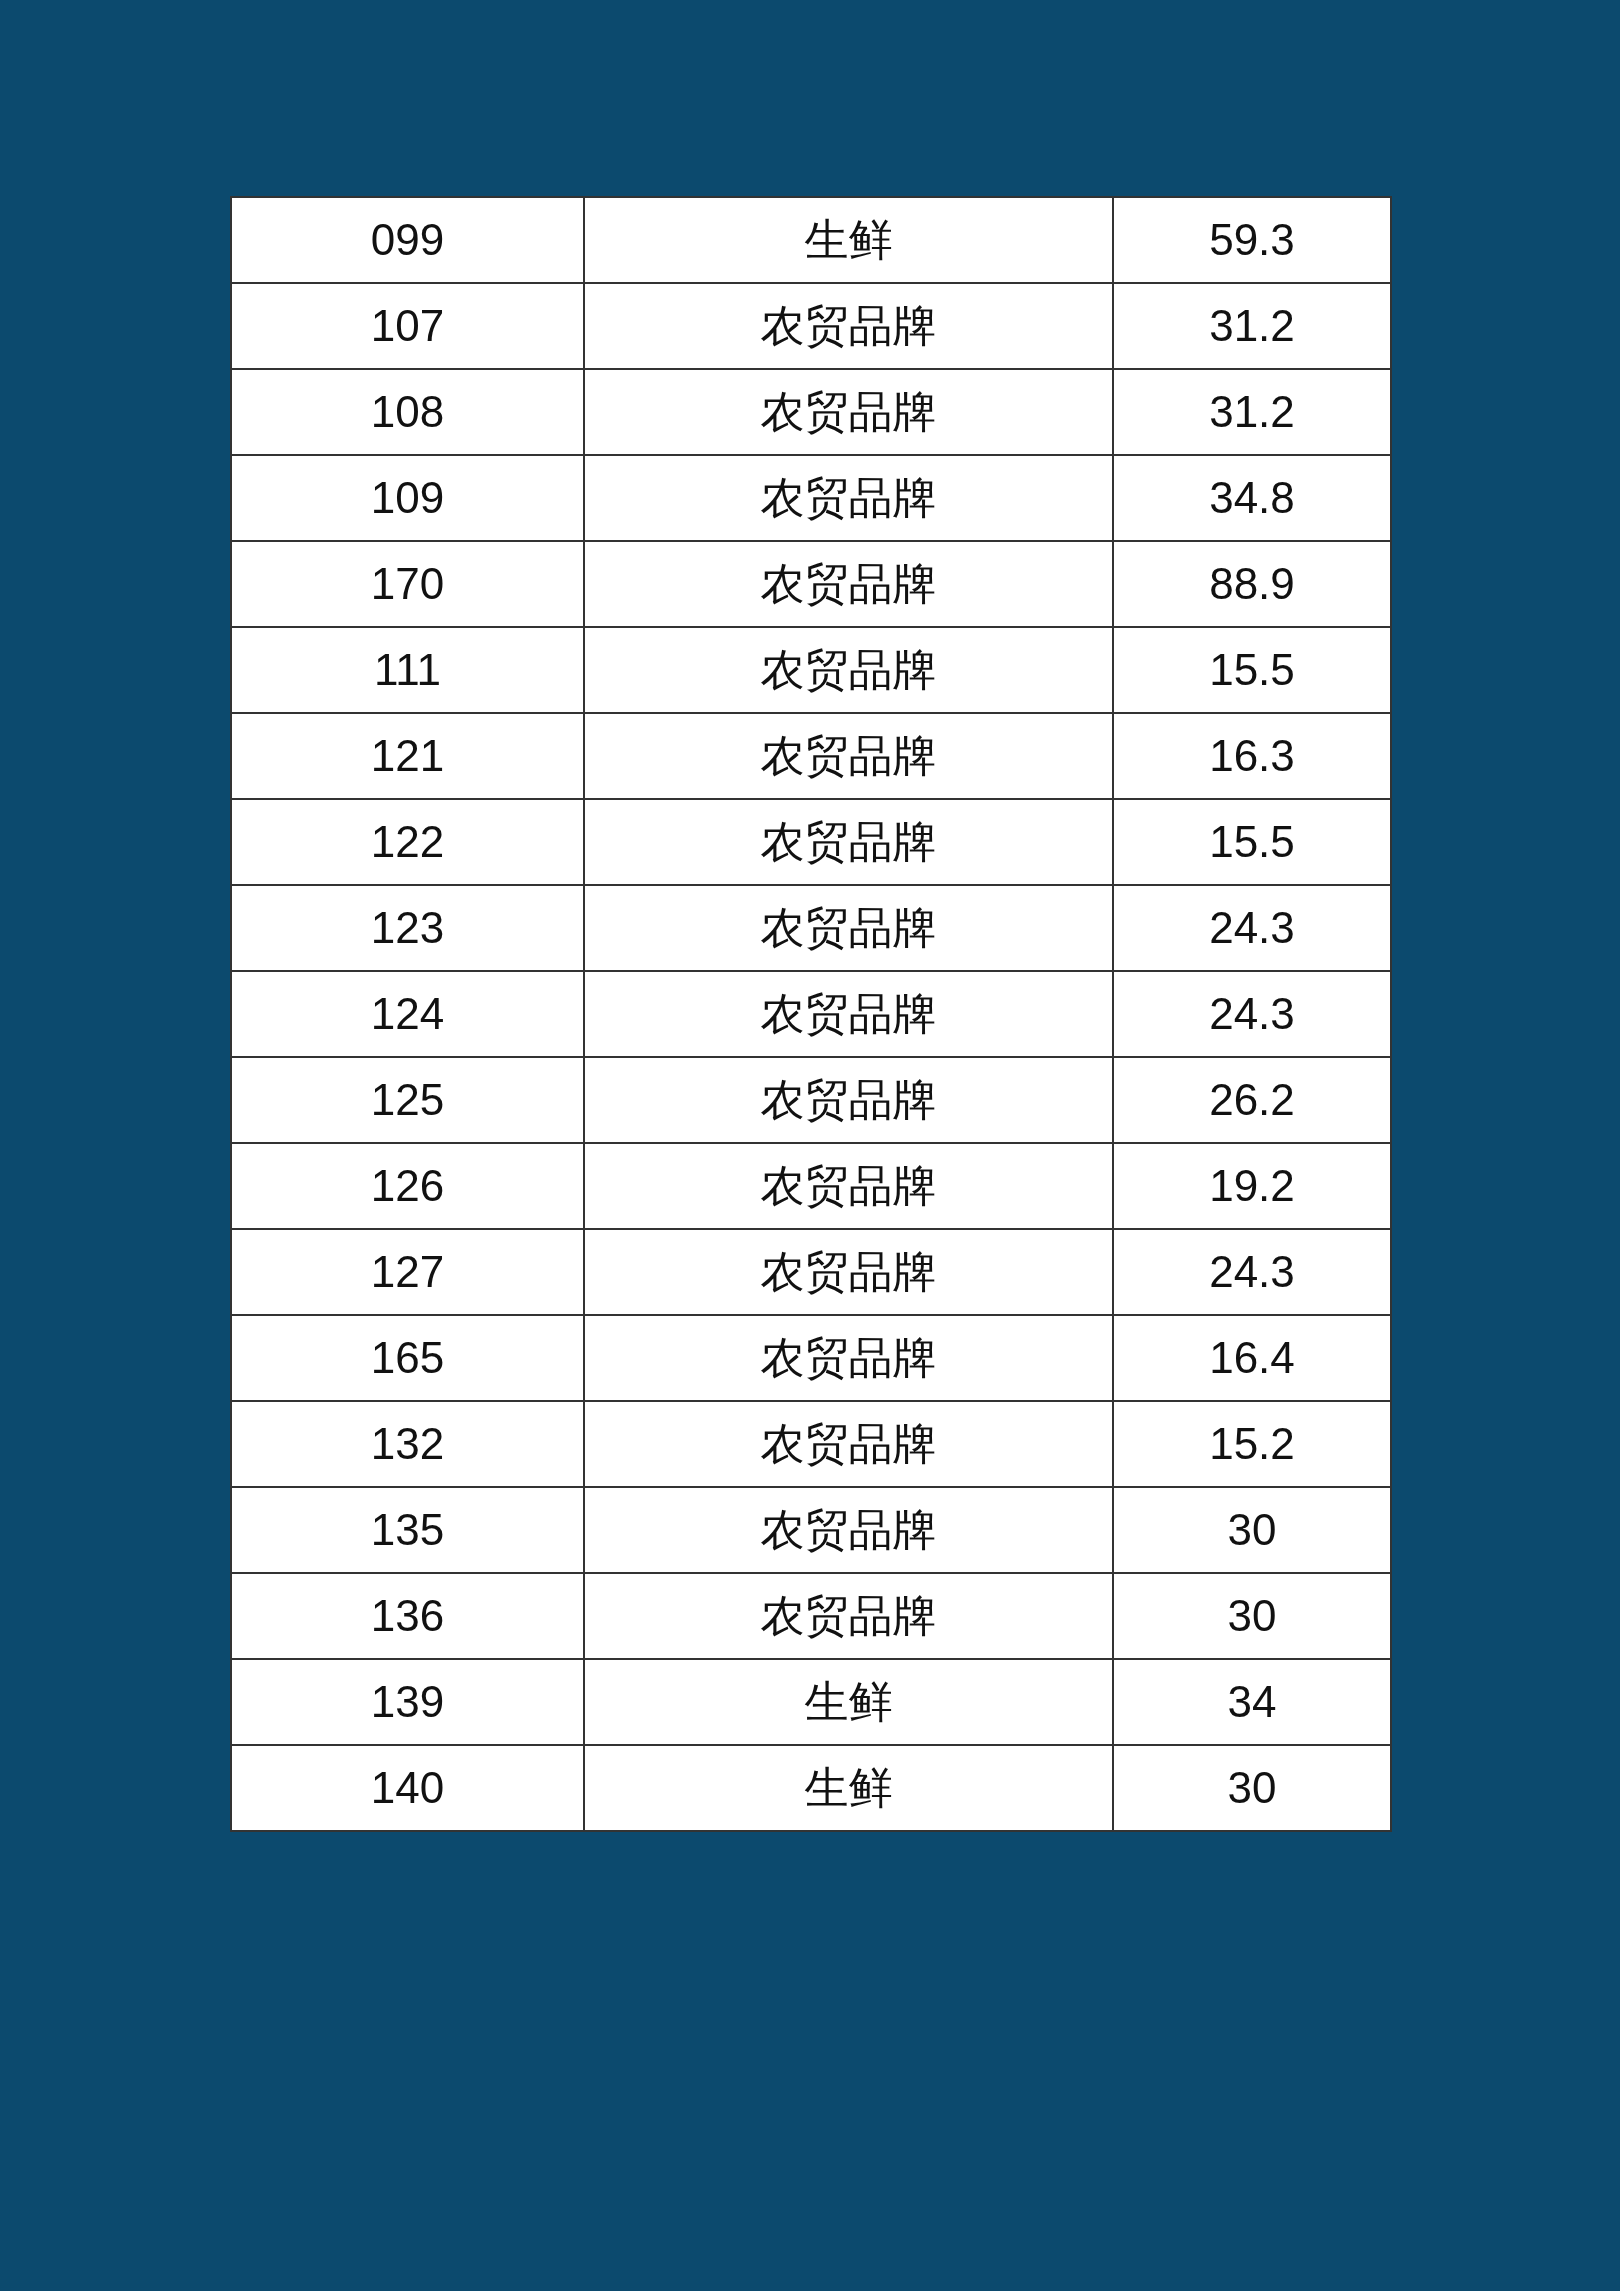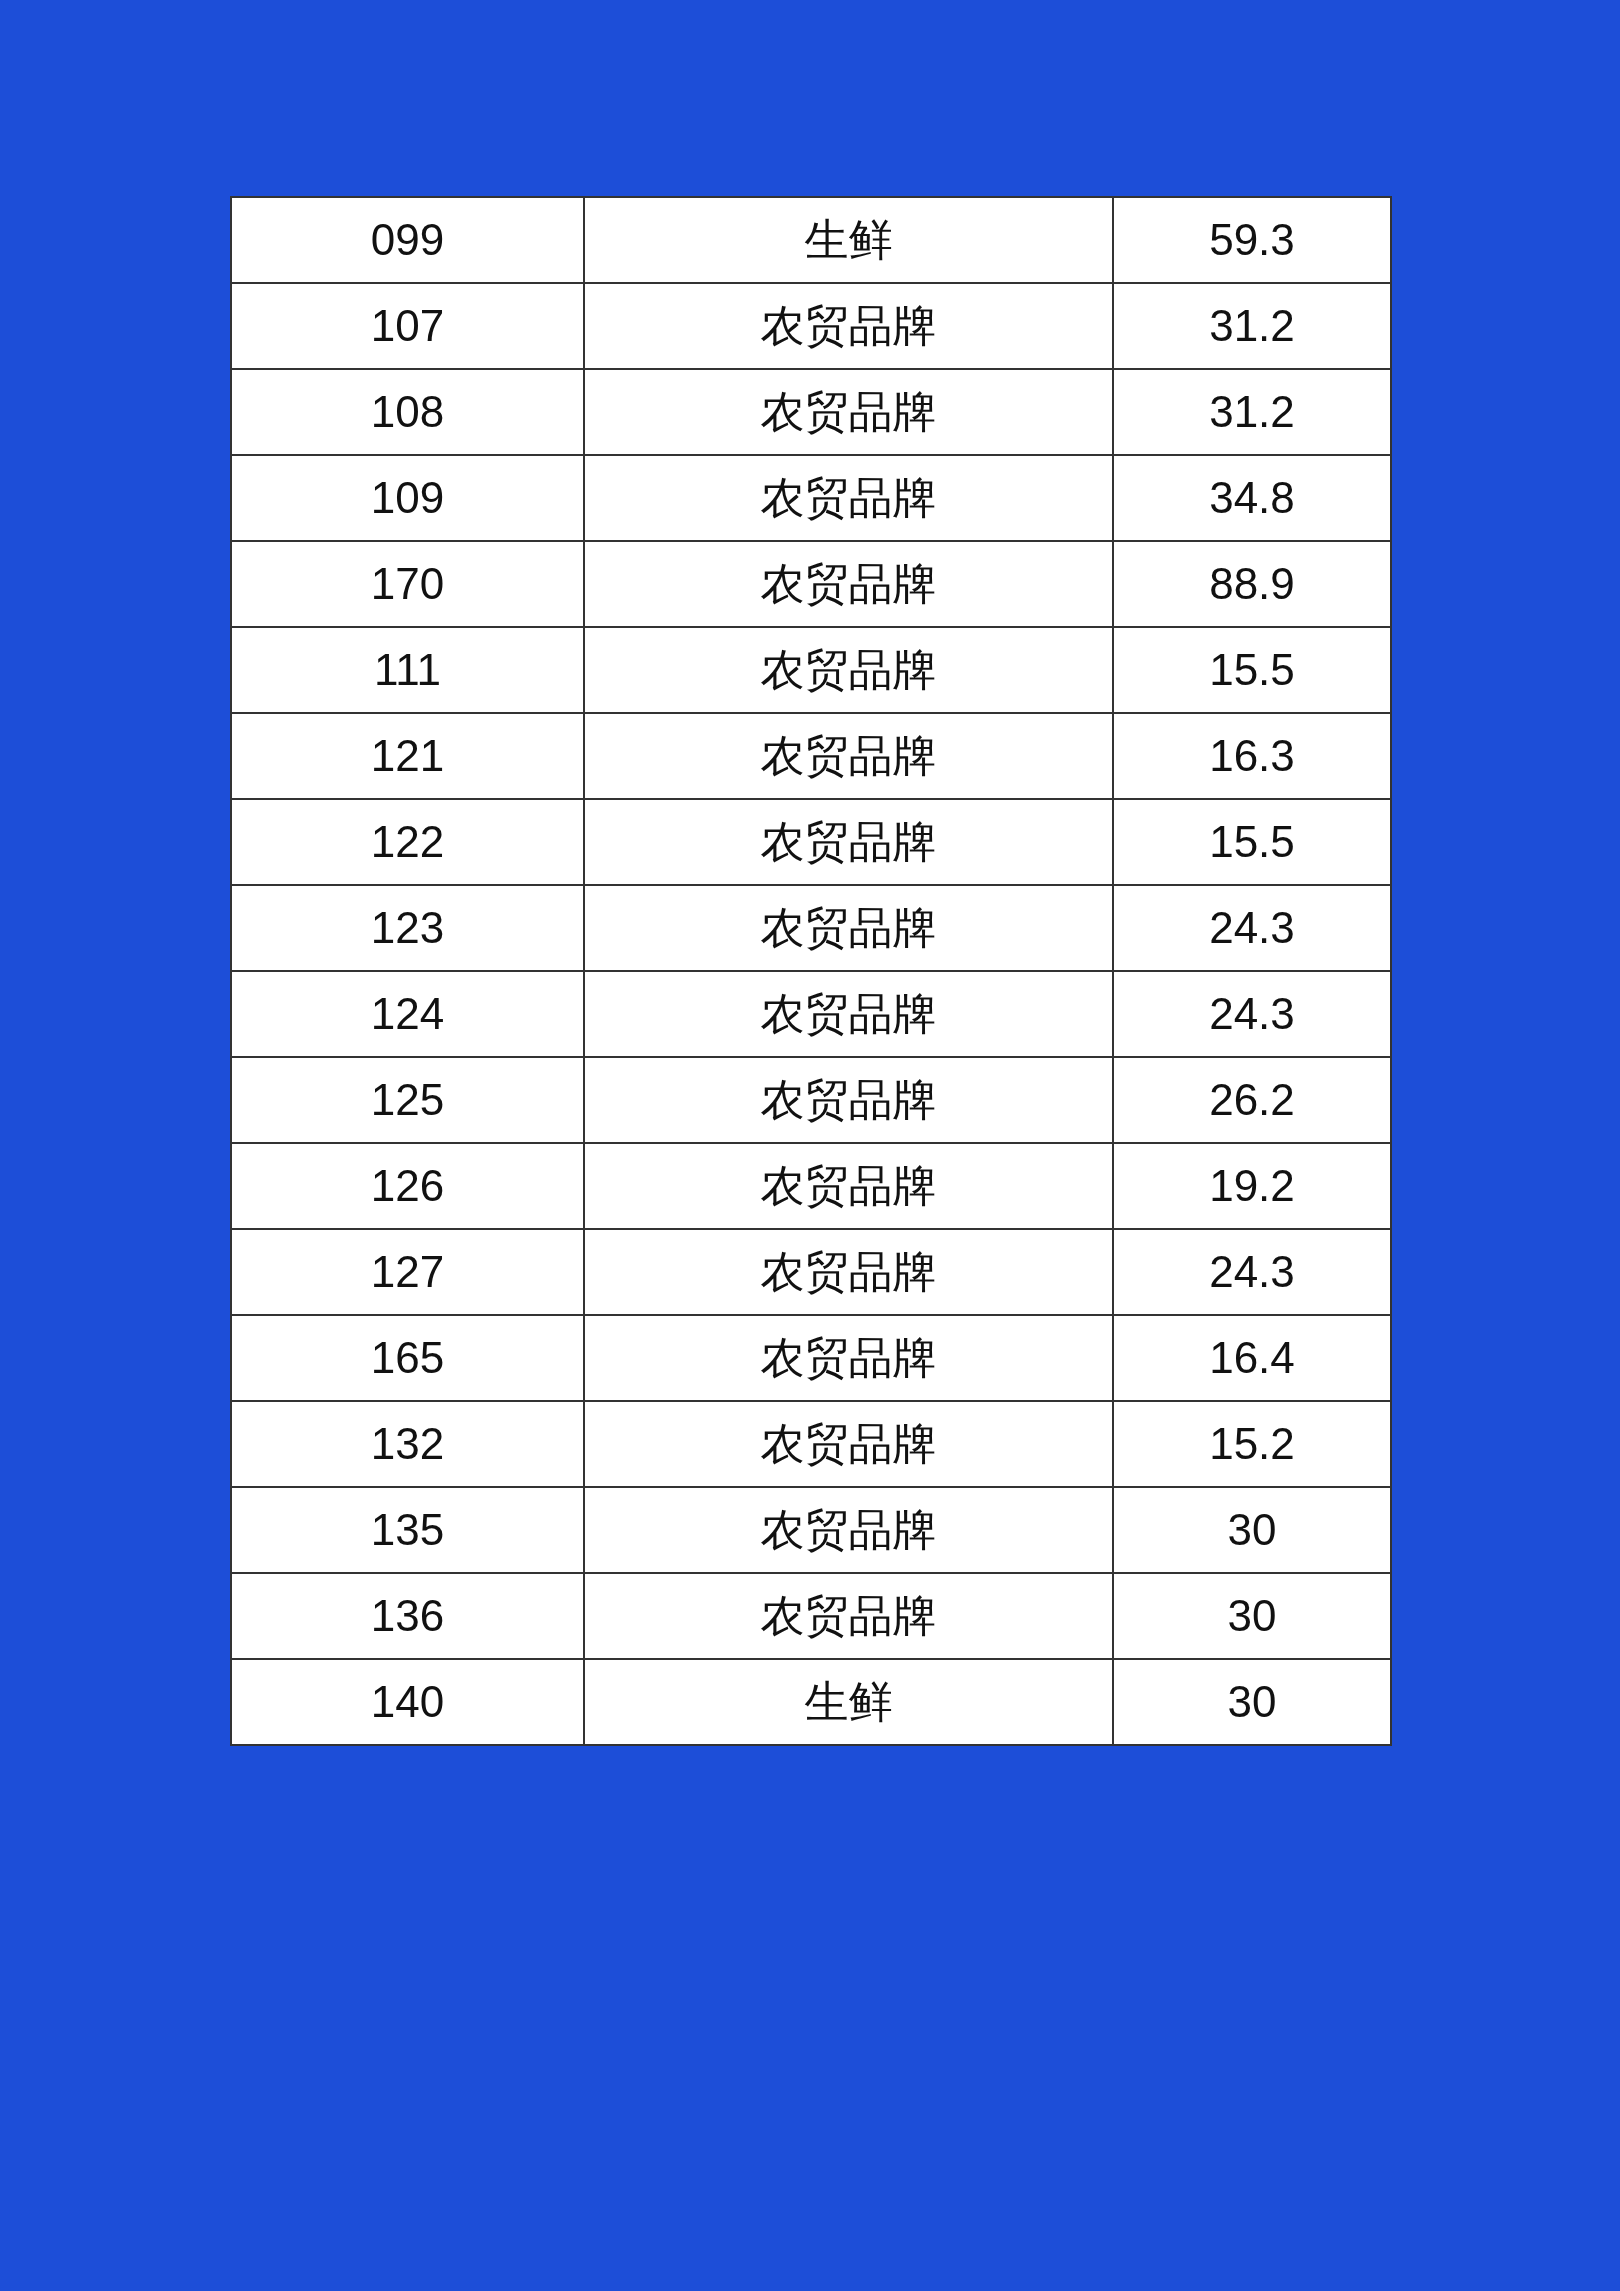--- a/index.html
+++ b/index.html
@@ -10,21 +10,21 @@
     position: relative;
     width: 1620px;
     height: 2292px;
     background: #ffffff;
     font-family: "Liberation Sans", "DejaVu Sans", sans-serif;
     color: #111111;
   }
   .doc-page {
     position: absolute;
     inset: 0;
-    background: #1d4ed8;
+    background: #0c4a6e;
   }
   table.doc-table {
     position: absolute;
     left: 230px;
     top: 196px;
     border-collapse: collapse;
     table-layout: fixed;
   }
   table.doc-table col.col-id       { width: 353px; }
   table.doc-table col.col-category { width: 529px; }
@@ -133,20 +133,25 @@
           <td>135</td>
           <td>农贸品牌</td>
           <td>30</td>
         </tr>
         <tr>
           <td>136</td>
           <td>农贸品牌</td>
           <td>30</td>
         </tr>
         <tr>
+          <td>139</td>
+          <td>生鲜</td>
+          <td>34</td>
+        </tr>
+        <tr>
           <td>140</td>
           <td>生鲜</td>
           <td>30</td>
         </tr>
       </tbody>
   </table>
 </div>
 
 
 </body></html>

